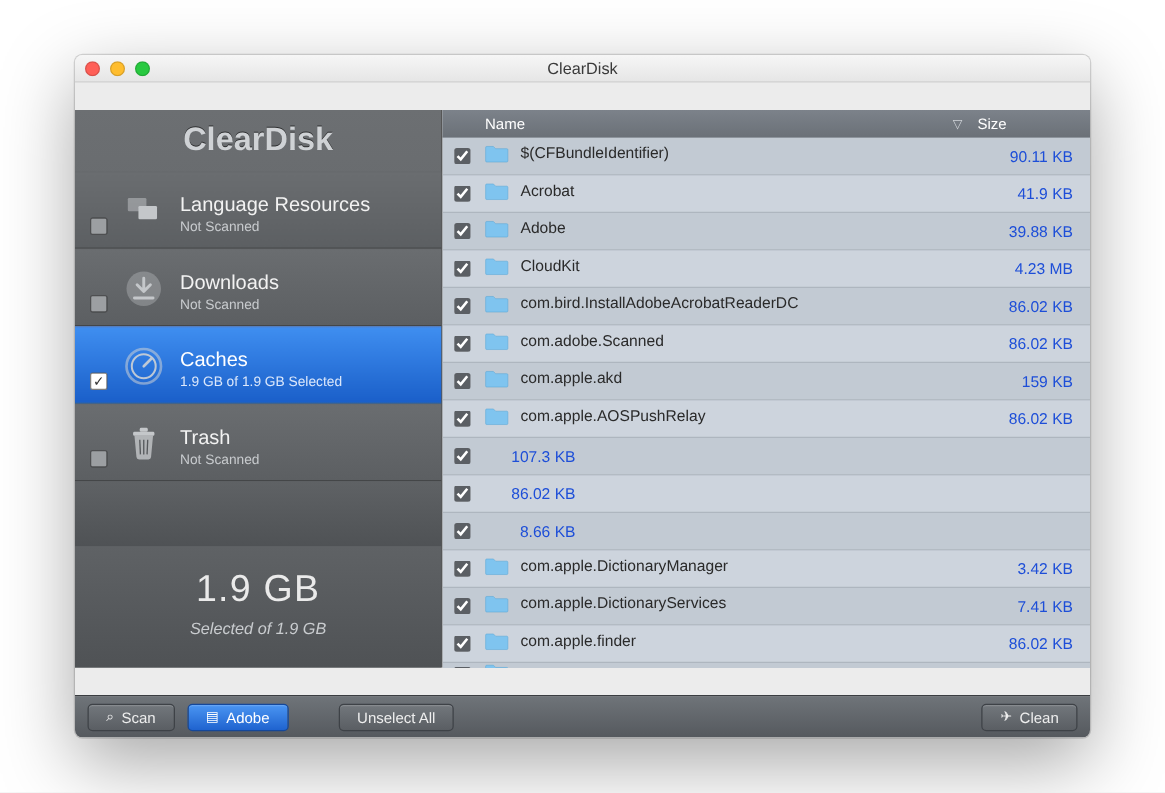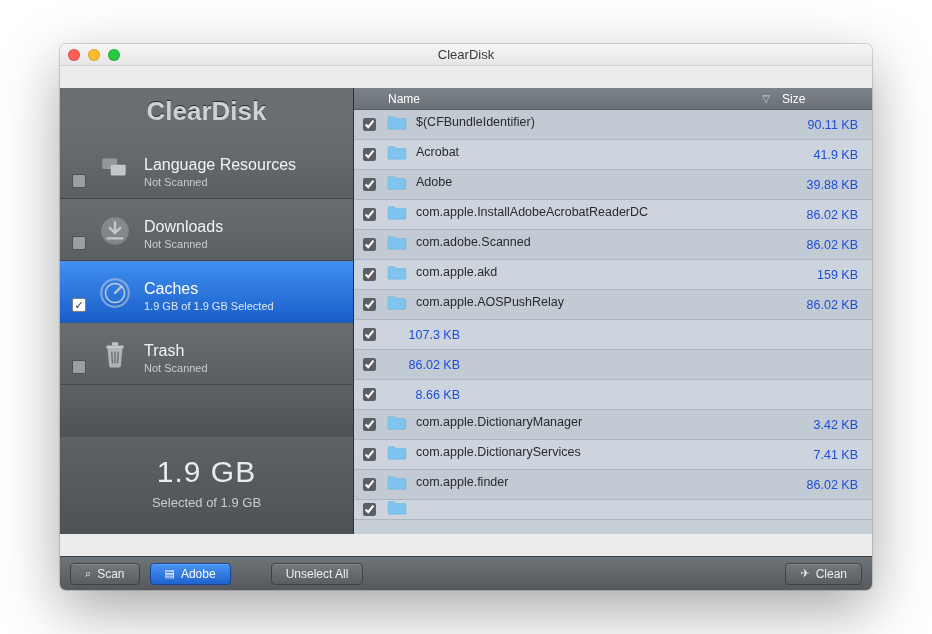--- a/index.html
+++ b/index.html
@@ -48,21 +48,21 @@
 .cat.active .cb { background:#fff; color:#333; }
 .cat .iconwrap { width:38px; height:38px; display:flex; align-items:center; justify-content:center; opacity:0.9;}
 .cat .tx { display:flex; flex-direction:column; }
 .cat .tx .name { font-size:16px; color:#f2f2f2; }
 .cat .tx .sub { font-size:11px; color:#c8cbce; margin-top:2px;}
 .cat.active .tx .name { color:#fff; }
 .cat.active .tx .sub { color:#dce8fb; }
 .spacer { flex:1; background: linear-gradient(#5f6265,#4f5255);}
 .summary { text-align:center; padding: 18px 0 24px; background: linear-gradient(#5f6265,#4f5255);}
 .summary .big { font-size:30px; color:#eaeaea; font-weight:300; letter-spacing:1px;}
-.summary .small { font-size:13px; color:#c9cccf; margin-top:6px;}
+.summary .small { font-size:13px; color:#c9cccf; margin-top:6px;font-style:italic;}
 .content { flex:1; display:flex; flex-direction:column; background:#c6ced6; min-height:0;}
 .thead {
   display:flex; align-items:center; height:22px;
   background:linear-gradient(#7c828a,#6b7178); color:#fff; font-size:12px;
   border-bottom:1px solid #555b62;
 }
 .thead .cchk { width:30px;}
 .thead .cname { flex:1; padding-left:4px; display:flex; align-items:center; gap:6px;}
 .thead .csize { width:90px; text-align:left;}
 .thead .tri { margin-left:auto; margin-right:12px; color:#d0d4d9; font-size:10px;}
@@ -232,21 +232,33 @@
     <div class="csize">39.88 KB</div>
           </div>
           <div class="row">
     <div class="cchk">
               <input type="checkbox" checked="" style="">
             </div>
     <div class="cname">
               <span><svg class="folder" viewBox="0 0 24 18">
                   <path class="folder-svg" d="M2 3a1 1 0 011-1h6l2 2h10a1 1 0 011 1v10a1 1 0 01-1 1H3a1 1 0 01-1-1V3z"></path>
                 </svg></span>
-              <span>com.apple.InstallAdobeAcrobatReaderDC</span>
+              <span>CloudKit</span>
+            </div>
+    <div class="csize">4.23 MB</div>
+          </div>
+          <div class="row">
+    <div class="cchk">
+              <input type="checkbox" checked="" style="">
+            </div>
+    <div class="cname">
+              <span><svg class="folder" viewBox="0 0 24 18">
+                  <path class="folder-svg" d="M2 3a1 1 0 011-1h6l2 2h10a1 1 0 011 1v10a1 1 0 01-1 1H3a1 1 0 01-1-1V3z"></path>
+                </svg></span>
+              <span>com.bird.InstallAdobeAcrobatReaderDC</span>
             </div>
     <div class="csize">86.02 KB</div>
           </div>
           <div class="row">
     <div class="cchk">
               <input type="checkbox" checked="" style="">
             </div>
     <div class="cname">
               <span><svg class="folder" viewBox="0 0 24 18">
                   <path class="folder-svg" d="M2 3a1 1 0 011-1h6l2 2h10a1 1 0 011 1v10a1 1 0 01-1 1H3a1 1 0 01-1-1V3z"></path>

